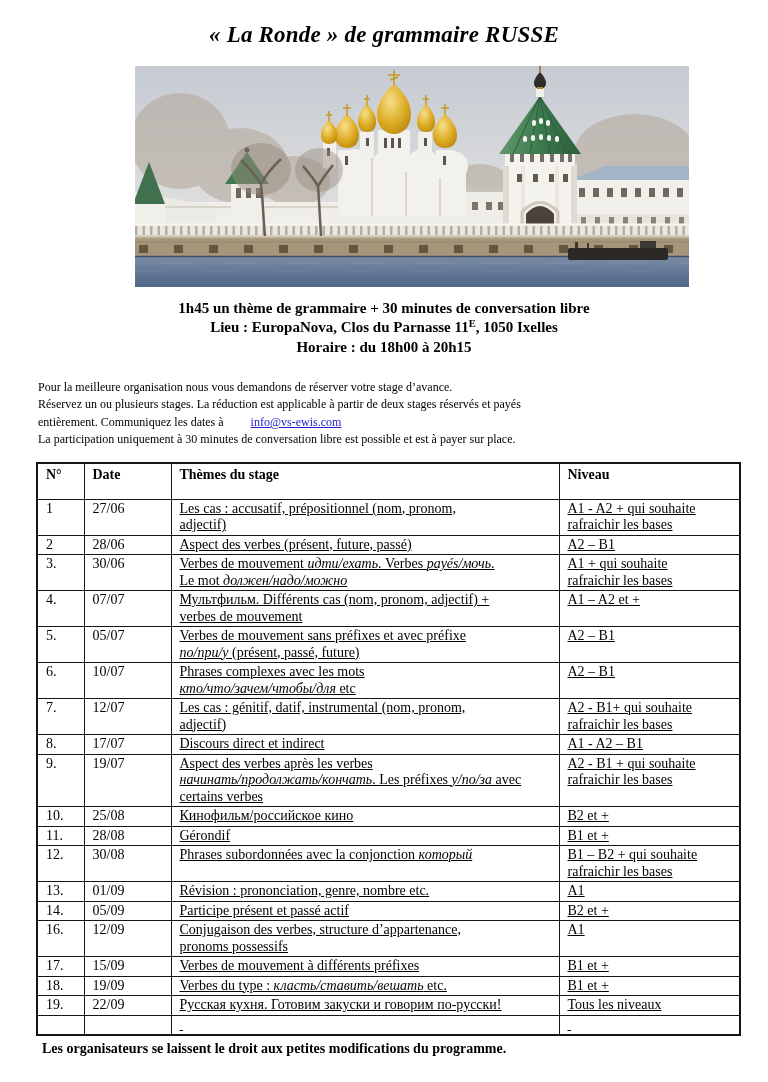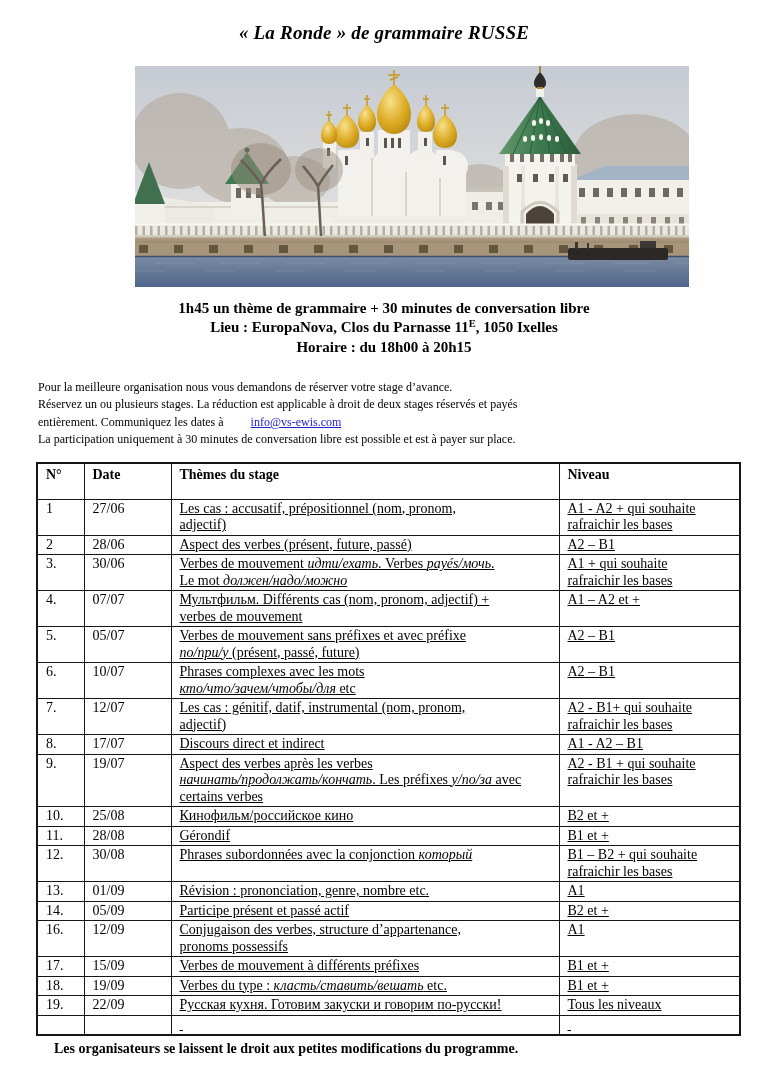--- a/index.html
+++ b/index.html
@@ -2,21 +2,21 @@
 <html lang="fr"><head>
 <meta charset="utf-8">
 <style>
   html,body{margin:0;padding:0;}
   body{
     width:768px;height:1082px;background:#ffffff;overflow:hidden;position:relative;
     font-family:"Liberation Serif","DejaVu Serif",serif;color:#000;
   }
   .title{
     position:absolute;top:22px;left:0;width:768px;text-align:center;
-    font-size:19px;font-weight:bold;font-style:italic;margin:0;letter-spacing:.2px;
+    font-size:23px;font-weight:bold;font-style:italic;margin:0;letter-spacing:.2px;
   }
   .photo{position:absolute;left:135px;top:66px;width:554px;height:221px;}
   .photo svg{display:block;}
   .info{
     position:absolute;top:299px;left:0;width:768px;text-align:center;
     font-size:15px;font-weight:bold;line-height:19px;
   }
   .info sup{font-size:10.5px;font-weight:bold;vertical-align:baseline;position:relative;top:-5px;}
   .para{
     position:absolute;top:379px;left:38px;width:706px;
@@ -28,21 +28,21 @@
     border-collapse:collapse;width:703px;table-layout:fixed;
     font-size:14px;line-height:16.5px;border:2px solid #161616;
   }
   th,td{
     border:1px solid #161616;vertical-align:top;text-align:left;
     padding:1px 8px 1px 8px;overflow:hidden;
   }
   th{font-weight:bold;padding:3px 8px 15px 8px;}
   .c-theme,.c-niv{white-space:pre-line;text-decoration:underline;}
   .c-theme em{font-style:italic;}
-  .footer{margin-top:5px;margin-left:18px;font-size:14px;font-weight:bold;}
+  .footer{margin-top:5px;margin-left:6px;font-size:14px;font-weight:bold;}
 </style>
 </head>
 <body>
 
 <h1 class="title">« La Ronde »  de grammaire RUSSE</h1>
 
 <div class="photo">
   <svg viewBox="0 0 554 221" width="554" height="221" xmlns="http://www.w3.org/2000/svg">
     <defs>
       <linearGradient id="sky" x1="0" y1="0" x2="0" y2="1">
@@ -269,21 +269,21 @@
 </div>
 
 <div class="info">
   <div>1h45 un thème de grammaire + 30 minutes de conversation libre</div>
   <div><span>Lieu : EuropaNova, Clos du Parnasse 11</span><sup>E</sup><span>, 1050 Ixelles</span></div>
   <div>Horaire : du 18h00 à 20h15</div>
 </div>
 
 <div class="para">
   <div>Pour la meilleure organisation nous vous demandons de réserver votre stage d’avance.</div>
-  <div>Réservez un ou plusieurs stages. La réduction est applicable à droit de deux stages réservés et payés</div>
+  <div>Réservez un ou plusieurs stages. La réduction est applicable à partir de deux stages réservés et payés</div>
   <div><span>entièrement. Communiquez les dates à </span><a class="link">info@vs-ewis.com</a></div>
   <div>La participation uniquement à 30 minutes de conversation libre est possible et est à payer sur place.</div>
 </div>
 
 <div class="lower">
   <table>
     <colgroup>
       <col style="width:47px">
         <col style="width:87px">
         <col style="width:388px">

